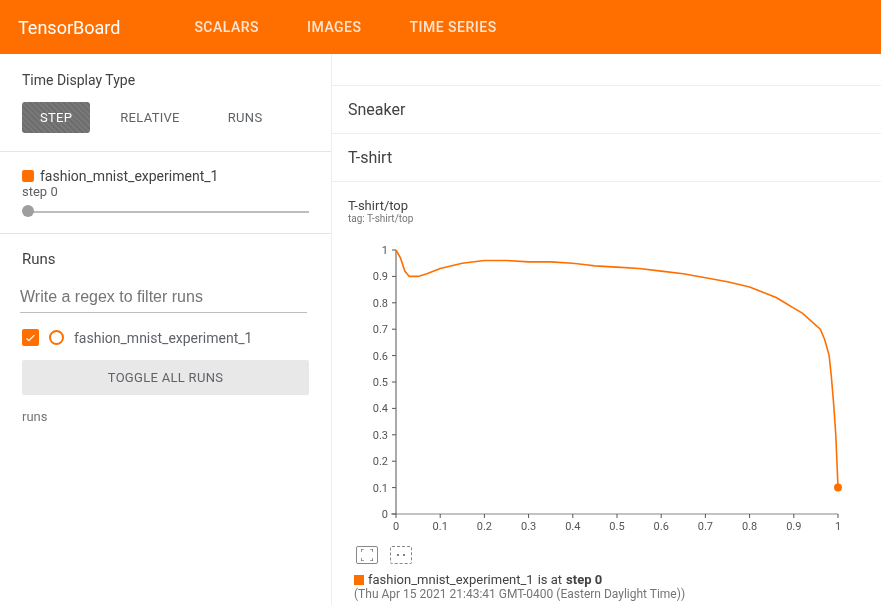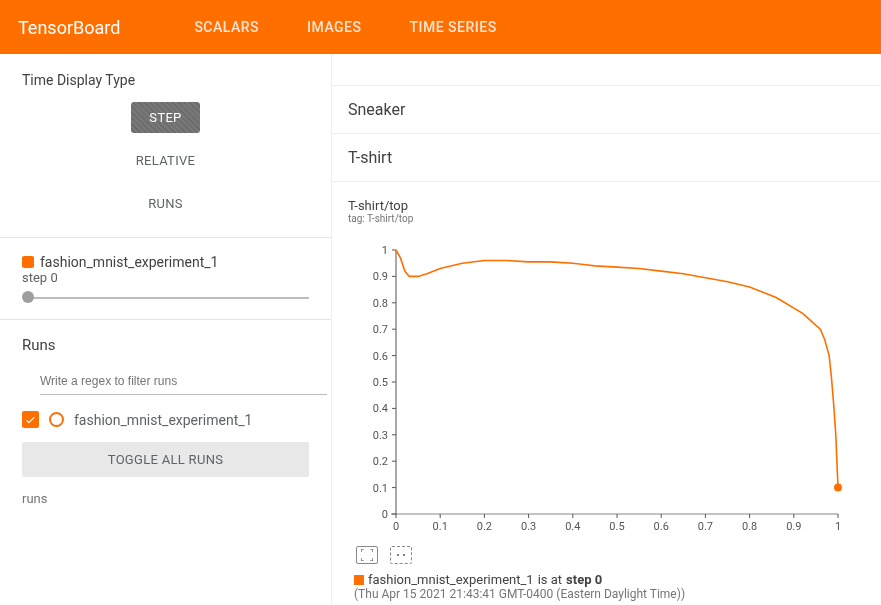--- a/index.html
+++ b/index.html
@@ -28,21 +28,21 @@
     content: ""; position: absolute; left: 0; right: 0; bottom: 0;
     height: 3px; background: #fff;
   }
   .layout { display: flex; height: calc(605px - 54px); }
   .sidebar {
     width: 332px; border-right: 1px solid #eee;
     padding: 18px 0 0 0; background: #fff;
   }
   .section { padding: 0 22px 18px 22px; border-bottom: 1px solid #e5e5e5; margin-bottom: 16px; }
   .section-title { font-size: 14px; color: #424242; margin-bottom: 14px; }
-  .btn-row { display: flex; gap: 12px; align-items: center; flex-direction: column; }
+  .btn-row { display: flex; gap: 12px; align-items: center; }
   .pill {
     font-size: 13px; letter-spacing: .3px;
     padding: 8px 18px; border-radius: 3px;
     cursor: pointer; color: #5f6368;
   }
   .pill.selected {
     background: #6d6d6d; color: #fff;
     background-image: repeating-linear-gradient(45deg, rgba(255,255,255,.08) 0 2px, transparent 2px 4px);
   }
   .run-head { display: flex; align-items: center; gap: 6px; padding: 0 22px; }
@@ -57,23 +57,23 @@
     position: absolute; top: 6px; left: 4px; right: 0;
     height: 2px; background: #bdbdbd;
   }
   .slider-thumb {
     position: absolute; top: 0; left: 0;
     width: 12px; height: 12px; border-radius: 50%;
     background: #9e9e9e;
   }
   .runs-title { padding: 0 22px; font-size: 15px; color: #424242; margin-bottom: 14px; }
   .regex {
-    width: calc(100% - 44px); margin: 0 22px 12px 40px;
+    width: calc(100% - 44px); margin: 0 22px 12px 20px;
     border: none; border-bottom: 1px solid #bdbdbd;
-    padding: 6px 0; font-size: 12px; outline: none;
+    padding: 6px 0; font-size: 16px; outline: none;
     color: #0f172a; background: transparent;
   }
   .run-item {
     display: flex; align-items: center; gap: 10px;
     padding: 4px 22px 10px 22px;
   }
   .chk {
     width: 17px; height: 17px; border-radius: 2px;
     background: #ff6f00; display: flex; align-items: center; justify-content: center;
   }

